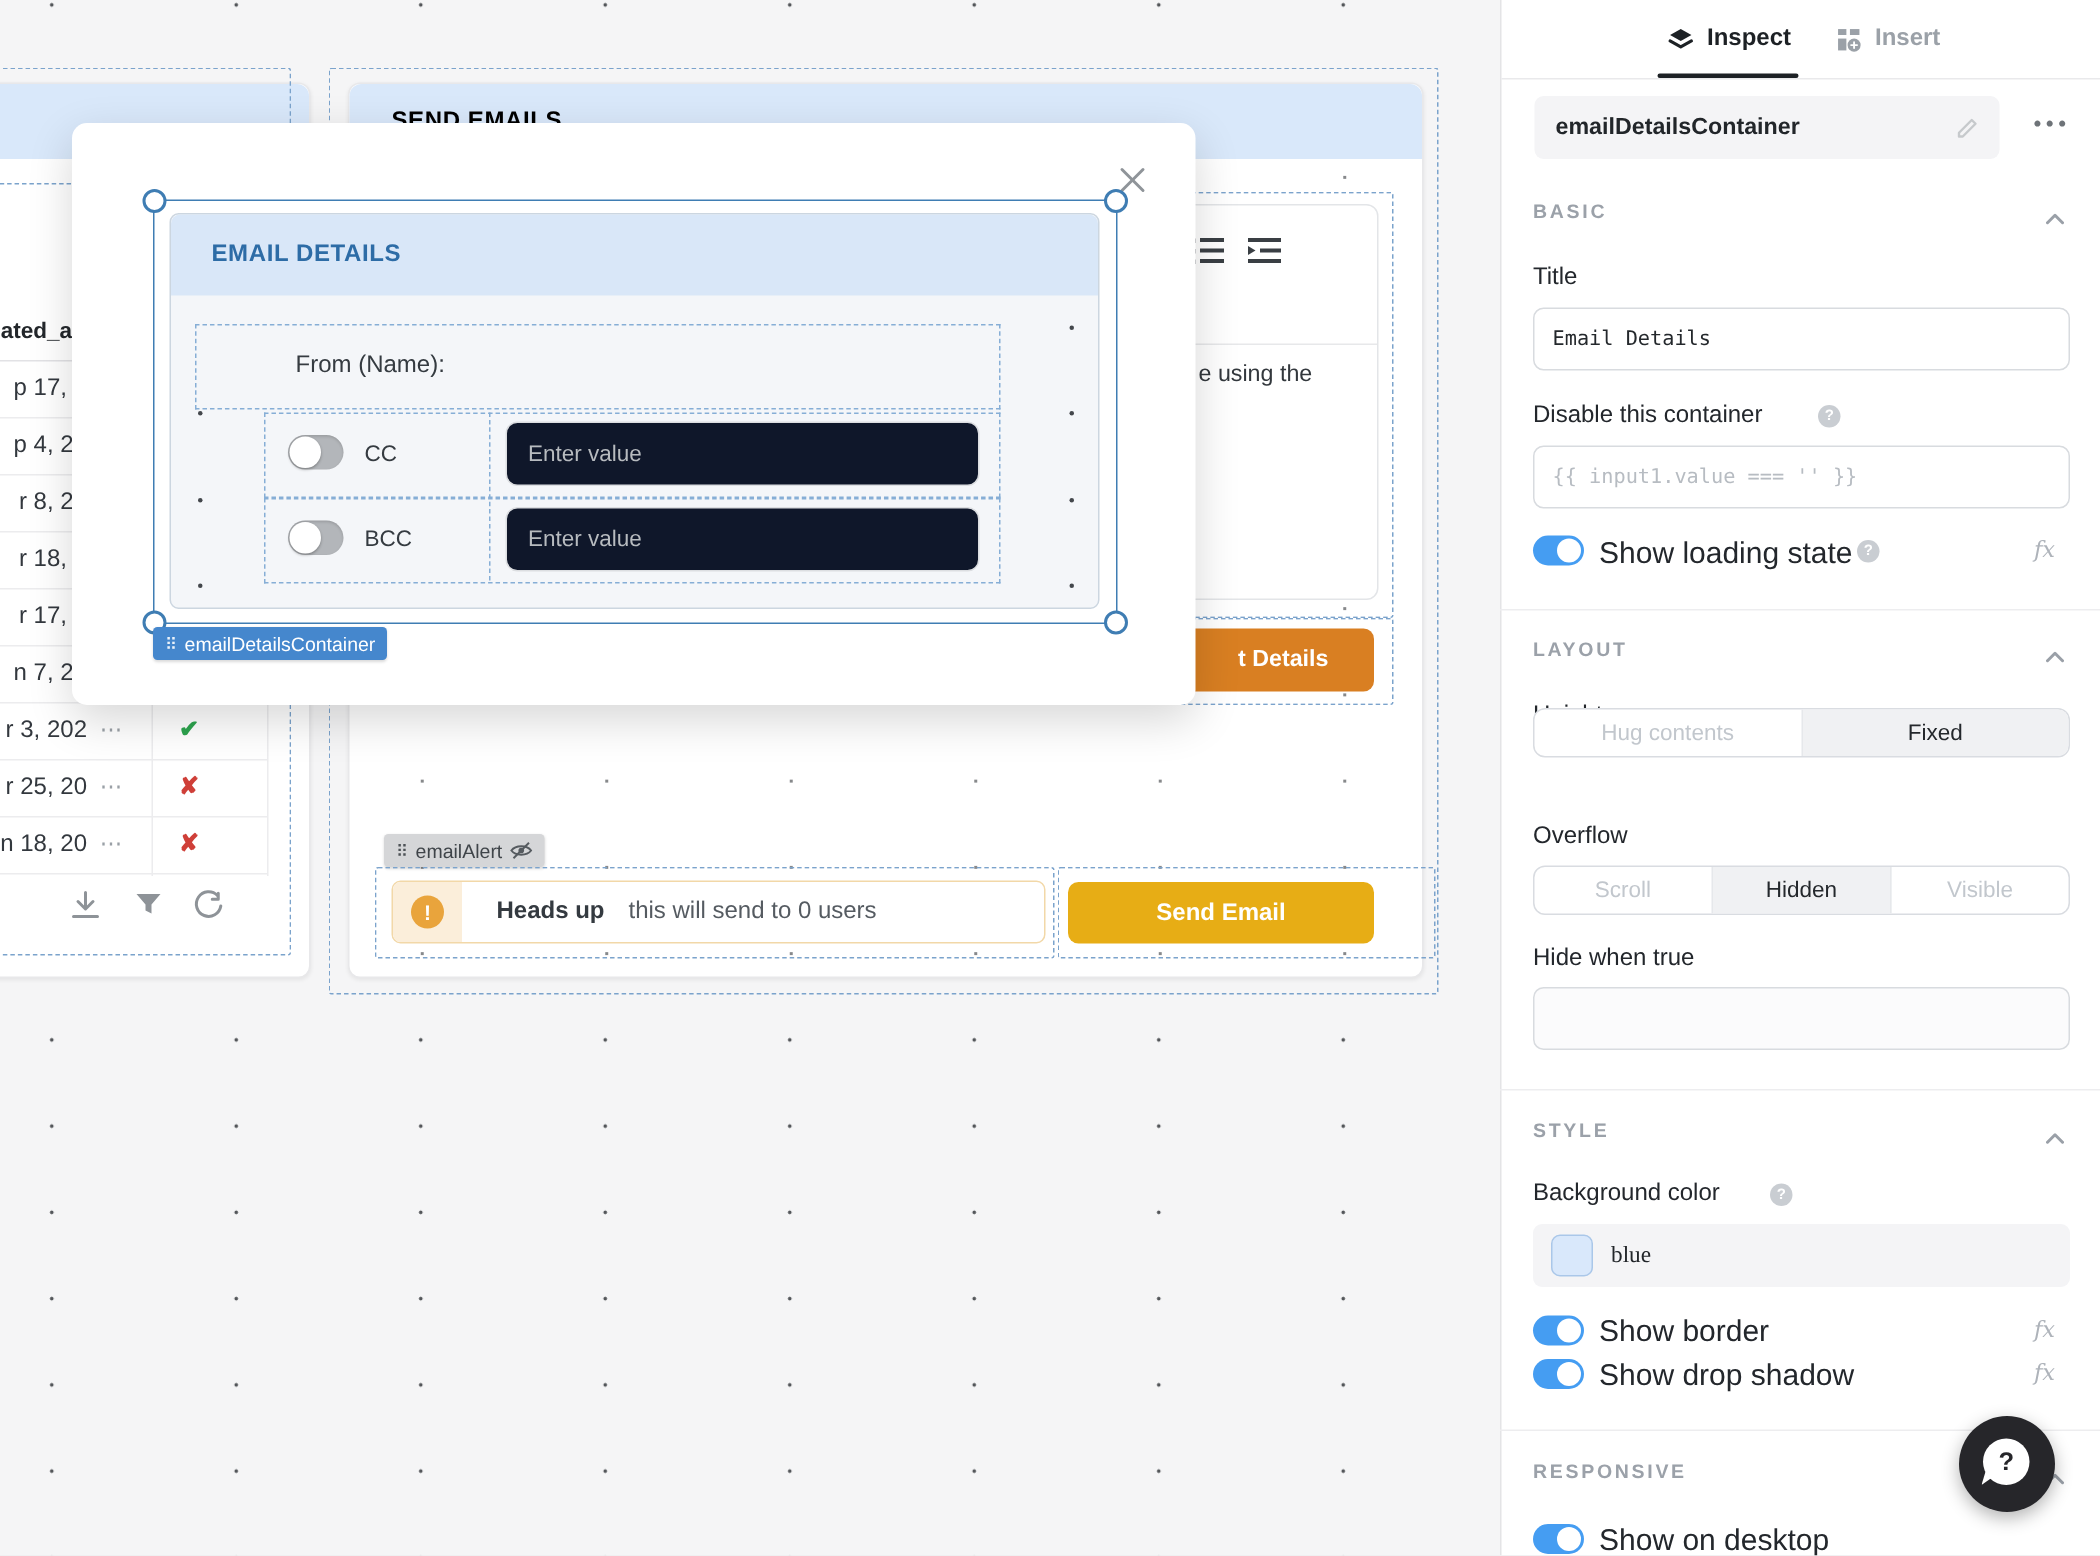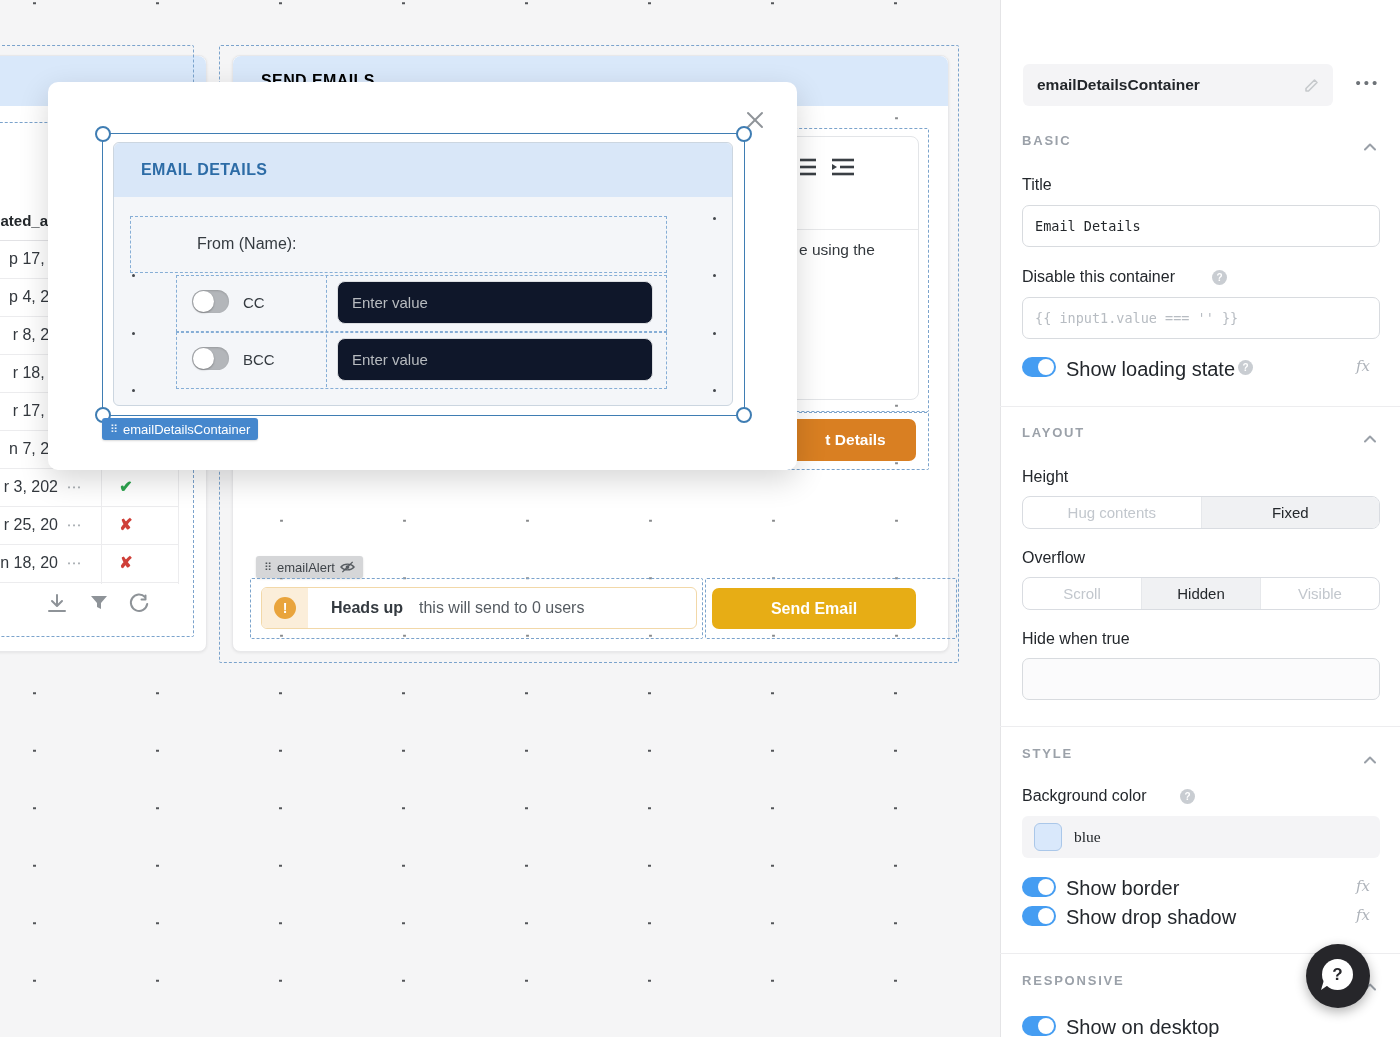--- a/index.html
+++ b/index.html
@@ -324,20 +324,40 @@
       <div class="griddot" style="left:665px;top:307px;"></div>
 
       <div class="badge badge-blue" style="left:54px;top:336px;">
         <span class="handle-glyph">⠿</span>
         <span>emailDetailsContainer</span>
       </div>
     </div>
   </div>
 
   <div class="panel">
+    <div class="tabsbar">
+      <div class="tab tab-active" style="left:110px;">
+        <svg width="19" height="19" viewBox="0 0 24 24">
+          <polygon points="12,3 21,8 12,13 3,8" fill="#1d2125"></polygon>
+          <polyline points="3,13 12,18 21,13" fill="none" stroke="#1d2125" stroke-width="2.6" stroke-linejoin="round" stroke-linecap="round"></polyline>
+        </svg>
+        <span>Inspect</span>
+      </div>
+      <div class="tab tab-idle" style="left:222px;">
+        <svg width="19" height="19" viewBox="0 0 24 24">
+          <rect x="3" y="3" width="7" height="5" fill="#9ba1a8"></rect>
+          <rect x="13" y="3" width="8" height="5" fill="#9ba1a8"></rect>
+          <rect x="3" y="11" width="7" height="10" fill="#9ba1a8"></rect>
+          <circle cx="16.5" cy="16.5" r="5.5" fill="#9ba1a8"></circle>
+          <path d="M16.5 14v5M14 16.5h5" stroke="#fff" stroke-width="1.6" stroke-linecap="round"></path>
+        </svg>
+        <span>Insert</span>
+      </div>
+      <div class="tab-underline"></div>
+    </div>
 
     <div class="namebox">
       <span>emailDetailsContainer</span>
       <svg class="pencil" viewBox="0 0 18 18">
         <path d="M3 12.5L11.5 4l2.5 2.5L5.5 15H3z" fill="none" stroke="#c6c9cc" stroke-width="1.6" stroke-linejoin="round"></path>
       </svg>
     </div>
   </div>
   <div class="menu-dots">•••</div>
 
@@ -367,21 +387,21 @@
 
   <div class="pdivider" style="top:406px;"></div>
 
   <span class="sect" style="left:1022px;top:425px;">LAYOUT</span>
   <div class="chev" style="left:1364px;top:429px;">
     <svg viewBox="0 0 12 8">
         <polyline points="1,6.5 6,1.5 11,6.5"></polyline>
       </svg></div>
 
   <span class="plabel" style="left:1022px;top:468px;">Height</span>
-  <div class="seg" style="left:1022px;top:496px;">
+  <div class="seg" style="left:1022px;top:472px;">
     <div class="cell">Hug contents</div>
     <div class="cell active">Fixed</div>
   </div>
 
   <span class="plabel" style="left:1022px;top:549px;">Overflow</span>
   <div class="seg" style="left:1022px;top:577px;">
     <div class="cell">Scroll</div>
     <div class="cell active">Hidden</div>
     <div class="cell">Visible</div>
   </div>

